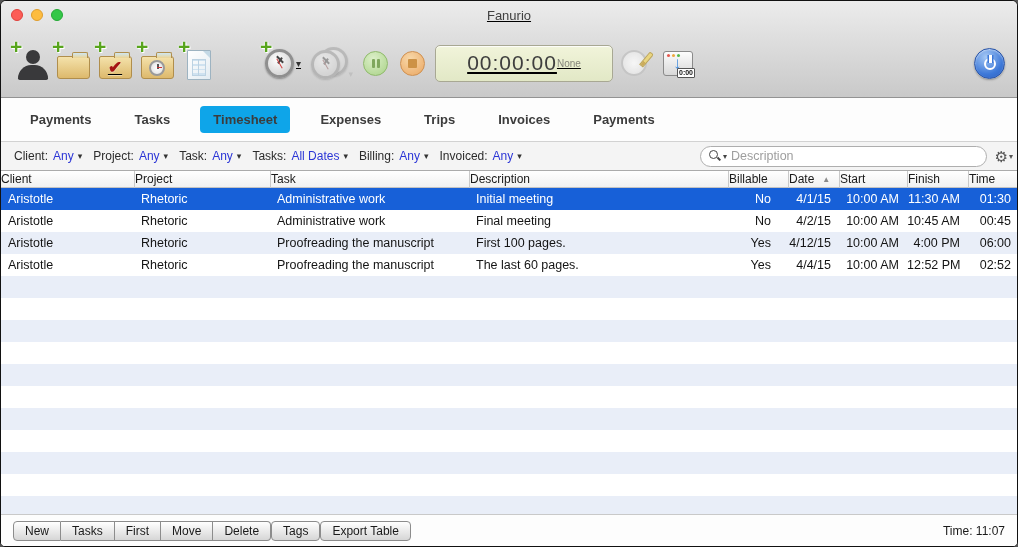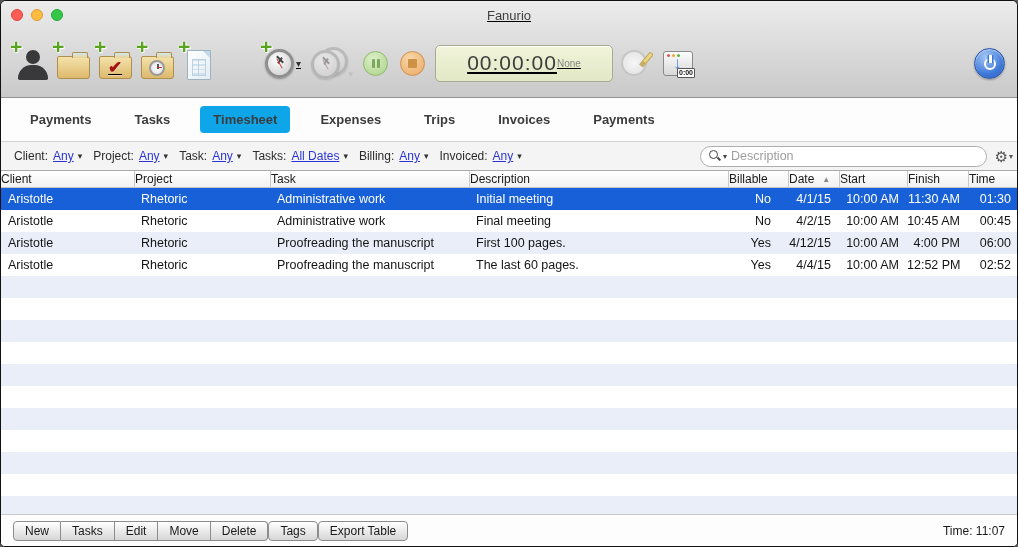--- a/index.html
+++ b/index.html
@@ -109,21 +109,21 @@
 
   
   .tabbar { height:43px; background:#fdfdfd; display:flex; align-items:center; padding-left:16px; gap:17px; }
   .tab { font-size:13px; font-weight:bold; color:#3c3c3c; padding:6px 13px; border-radius:4px; }
   .tab.active { background:#0ea5e9; }
 
   
   .filterbar { height:30px; background:#f4f4f4; border-top:1px solid #d2d2d2; border-bottom:1px solid #ababab;
     display:flex; align-items:center; padding:0 8px 0 13px; font-size:12px; color:#2b2b2b; position:relative; }
   .fgroup { display:flex; align-items:center; margin-right:11px; gap:5px; }
-  .flink { color:#2b35d6; text-decoration:underline; }
+  .flink { color:#2b35d6; }
   .fdrop { font-size:9px; color:#333; margin-left:-1px; }
   .searchwrap { position:absolute; right:30px; display:flex; align-items:center; width:287px; height:21px;
     background:#fff; border:1px solid #aeaeae; border-radius:11px; padding:0 8px; }
   .mag { position:relative; width:12px; height:12px; margin-right:2px; }
   .mag::before { content:""; position:absolute; left:0; top:0; width:7px; height:7px; border:1.7px solid #444; border-radius:50%; }
   .mag::after { content:""; position:absolute; left:8px; top:8px; width:4px; height:1.7px; background:#444; transform:rotate(45deg); }
   .searchdrop { font-size:8px; color:#444; margin-right:4px; }
   .searchwrap input { border:none; outline:none; background:transparent; flex:1; font-size:12.5px;
     font-family:"Liberation Sans",sans-serif; color:#333; }
   .searchwrap input::placeholder { color:#9e9e9e; }
@@ -371,21 +371,21 @@
     <div class="cr">12:52 PM</div>
     <div class="cr">02:52</div>
   </div>
 
   <div class="filler"></div>
 
   <div class="bottombar">
     <div class="seg">
       <button class="btn">New</button>
       <button class="btn">Tasks</button>
-      <button class="btn">Edit</button>
+      <button class="btn">First</button>
       <button class="btn">Move</button>
       <button class="btn">Delete</button>
     </div>
     <button class="btn single">Tags</button>
     <button class="btn single">Export Table</button>
     <div class="status">Time: 11:07</div>
   </div>
 
 </div>
 

